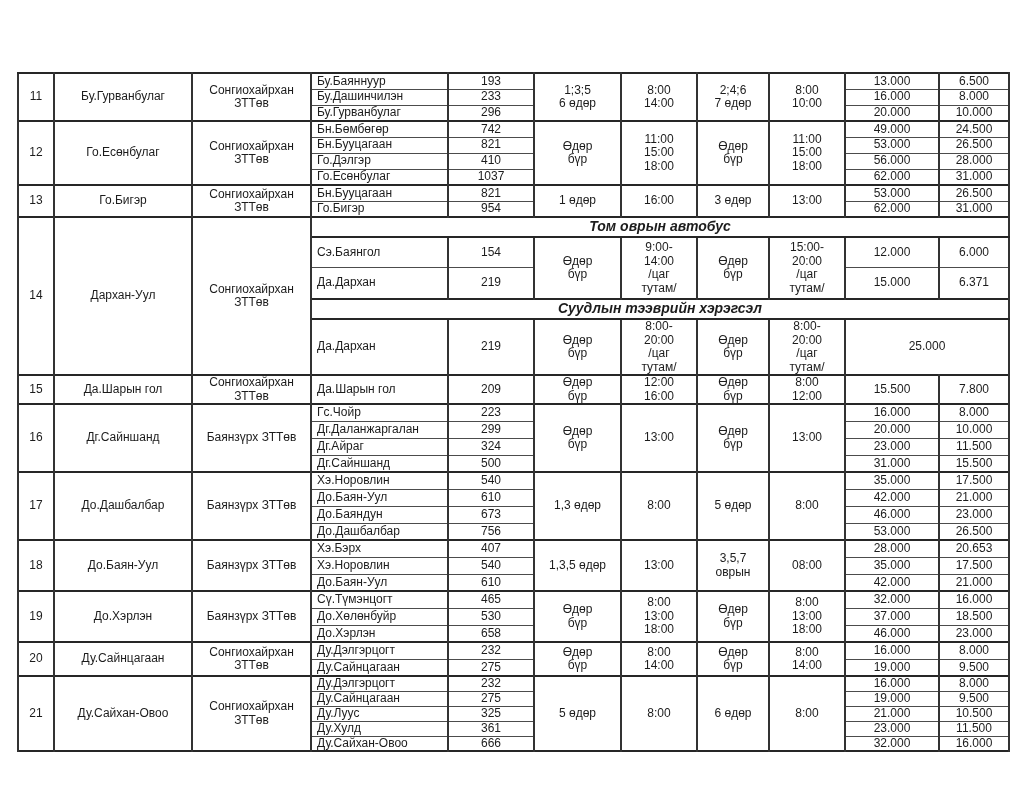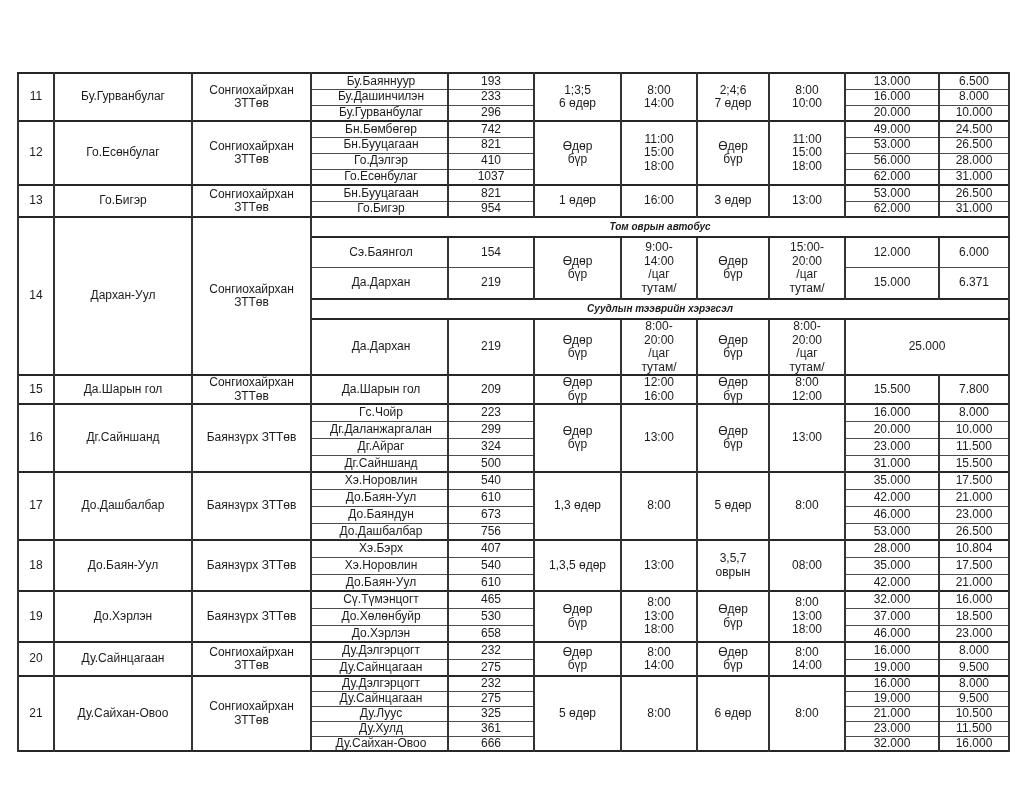--- a/index.html
+++ b/index.html
@@ -2,23 +2,23 @@
 <html><head>
 <meta charset="utf-8">
 <style>
   html,body{margin:0;padding:0}
   body{width:1024px;height:791px;background:#ffffff;position:relative;font-family:"Liberation Sans",sans-serif}
   .page{position:absolute;inset:0;background:#ffffff}
   table.sched{position:absolute;left:17px;top:72px;width:991px;border-collapse:collapse;table-layout:fixed;border:2px solid #262626}
   td{border:1px solid #4c4c4c;border-left:2px solid #333;border-right:2px solid #333;
      font-size:12px;line-height:13.5px;color:#1c1c1c;text-align:center;vertical-align:middle;
      padding:0 2px;white-space:pre-line;overflow:hidden}
-  td.stop{text-align:center;padding-left:5px}
+  td.stop{text-align:left;padding-left:5px}
   tr.gs>td{border-top:2px solid #262626}
-  td.sect{font-weight:bold;font-style:italic;font-size:10px;border-top:2px solid #262626;border-bottom:2px solid #262626}
+  td.sect{font-weight:bold;font-style:italic;font-size:14px;border-top:2px solid #262626;border-bottom:2px solid #262626}
   tr.rh15{height:15px}tr.rh16{height:16px}tr.rh17{height:17px}tr.rh20{height:20px}
   tr.rh26{height:26px}tr.rh30{height:30px}tr.rh32{height:32px}tr.rh55{height:55px}
 </style>
 </head>
 <body>
 
 <div class="page">
 <table class="sched">
 <colgroup>
 <col style="width:36px">
@@ -268,21 +268,21 @@
 <td rowspan="3">До.Баян-Уул</td>
 <td rowspan="3">Баянзүрх ЗТТөв</td>
 <td class="stop">Хэ.Бэрх</td>
 <td>407</td>
 <td rowspan="3">1,3,5 өдөр</td>
 <td rowspan="3">13:00</td>
 <td rowspan="3">3,5,7
 оврын</td>
 <td rowspan="3">08:00</td>
 <td>28.000</td>
-<td>10.804</td>
+<td>20.653</td>
 </tr>
 <tr class="rh17">
 <td class="stop">Хэ.Норовлин</td>
 <td>540</td>
 <td>35.000</td>
 <td>17.500</td>
 </tr>
 <tr class="rh17">
 <td class="stop">До.Баян-Уул</td>
 <td>610</td>

